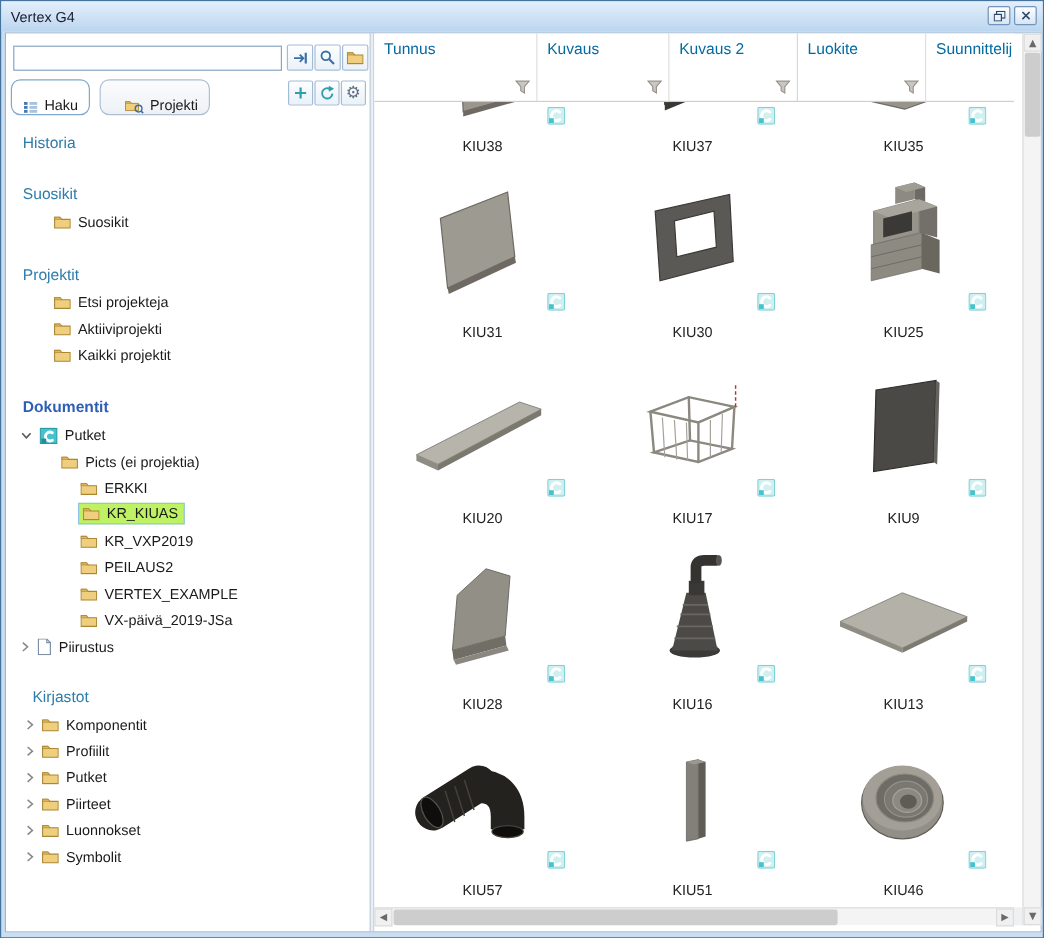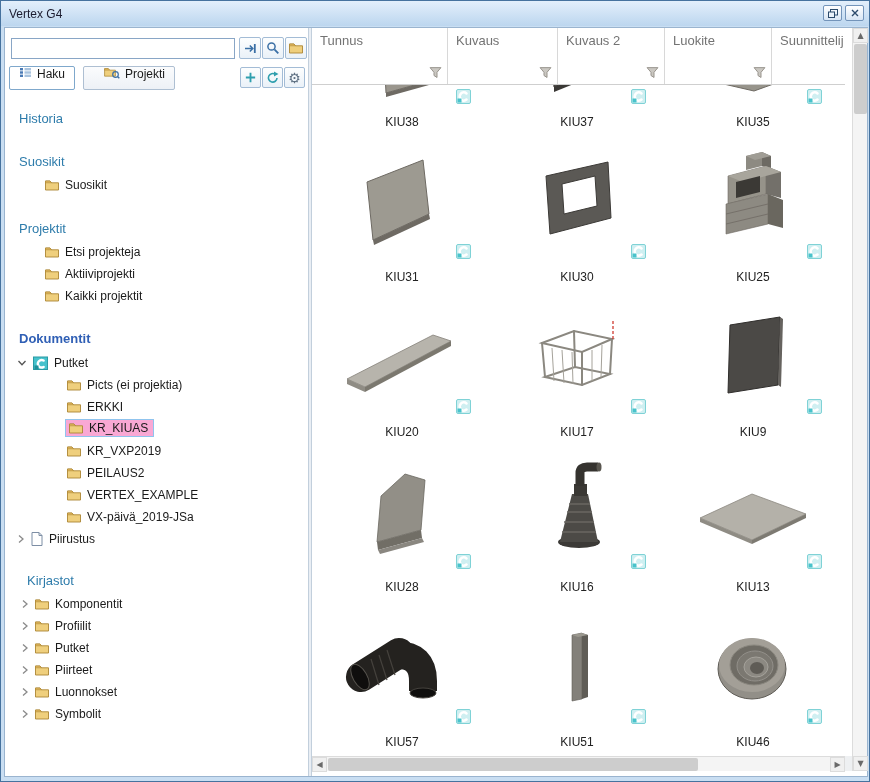--- a/index.html
+++ b/index.html
@@ -9,32 +9,32 @@
   .title{font-size:12px;color:#1b1b2f;}
   .winbtns{position:absolute;right:5px;top:4px;display:flex;gap:3px;}
   .winbtn{width:19px;height:16px;border:1px solid #7394ba;border-radius:2px;background:linear-gradient(#ffffff,#d7e5f4);display:flex;align-items:center;justify-content:center;}
   .main{position:absolute;left:3px;top:26px;width:864px;height:750px;background:#fff;border:1px solid #9ab4cf;}
   
   .leftpane{position:absolute;left:0;top:0;width:303px;height:100%;background:#fff;}
   .splitter{position:absolute;left:303px;top:0;width:4px;height:100%;background:#e9eef4;border-left:1px solid #c2cfdc;border-right:1px solid #c2cfdc;}
   .searchbox{position:absolute;left:6px;top:10px;width:224px;height:21px;border:1px solid #89a6c6;background:#fff;font-size:12px;padding:0 4px;outline:none;}
   .btn{position:absolute;width:22px;height:22px;background:linear-gradient(#fdfefe,#eaf1f8);border:1px solid #a3bcd6;border-radius:2px;display:flex;align-items:center;justify-content:center;}
   .sbtn{position:absolute;width:21px;height:21px;background:linear-gradient(#fdfefe,#eaf1f8);border:1px solid #a3bcd6;border-radius:2px;display:flex;align-items:center;justify-content:center;}
-  .tab{position:absolute;height:24px;display:flex;align-items:flex-start;gap:5px;padding:0 9px;font-size:12px;color:#1a1a1a;border-radius:2px;}
+  .tab{position:absolute;height:30px;display:flex;align-items:flex-end;gap:5px;padding:0 9px;font-size:12px;color:#1a1a1a;border-radius:8px;}
   .tab.active{background:#fff;border:1px solid #7fa8cc;}
   .tab.idle{background:linear-gradient(#fbfcfd,#edf1f6);border:1px solid #aebfd2;padding-left:20px;}
   
   .trow{position:absolute;height:20px;display:flex;align-items:center;gap:6px;font-size:12px;color:#1a1a1a;left:0;right:4px;white-space:nowrap;}
   .theading{font-size:13px;color:#2e7cab;}
   .theading-bold{font-size:13px;color:#2f5fb5;font-weight:bold;}
-  .selwrap{display:inline-flex;align-items:center;gap:6px;background:#f9a8d4;border:1px solid #90c4ee;padding:1px 5px 1px 3px;}
+  .selwrap{display:inline-flex;align-items:center;gap:6px;background:#bef264;border:1px solid #90c4ee;padding:1px 5px 1px 3px;}
   
   .rightpane{position:absolute;left:307px;top:0;right:0;bottom:0;background:#fff;}
   .hdrcell{position:absolute;top:0;height:56px;border-right:1px solid #d8d8d8;background:#fff;}
-  .hdrlabel{position:absolute;left:8px;top:5px;font-size:13px;color:#737373;white-space:nowrap;overflow:hidden;max-width:calc(100% - 10px);}
+  .hdrlabel{position:absolute;left:8px;top:5px;font-size:13px;color:#0369a1;white-space:nowrap;overflow:hidden;max-width:calc(100% - 10px);}
   .hdrfunnel{position:absolute;right:5px;bottom:5px;width:13px;height:13px;}
   .hdrline{position:absolute;left:0;top:56px;height:1px;background:#cfcfcf;}
   .gridclip{position:absolute;left:0;top:57px;width:533px;height:669px;overflow:hidden;}
   .grow{position:absolute;left:0;width:533px;height:155px;}
   .gcell{position:absolute;top:0;width:170px;height:155px;}
   .c1{left:5px;}.c2{left:180px;}.c3{left:356px;}
   .r1{top:-94px;}.r2{top:61px;}.r3{top:216px;}.r4{top:371px;}.r5{top:526px;}
   .thumb{display:block;margin:4px auto 0;}
   .badge{position:absolute;right:16px;top:98px;width:15px;height:15px;}
   .glabel{position:absolute;left:0;right:0;top:124px;text-align:center;font-size:12px;color:#222;}
@@ -201,21 +201,21 @@
       </div>
       <div class="trow" style="top:325px;padding-left:12px">
         <svg width="10" height="8">
             <use href="#sym-chev-d"></use>
           </svg>
         <svg width="15" height="14">
             <use href="#sym-cube"></use>
           </svg>
         <span>Putket</span>
       </div>
-      <div class="trow" style="top:347px;padding-left:62px">
+      <div class="trow" style="top:347px;padding-left:46px">
         <svg width="14" height="12">
             <use href="#sym-folder"></use>
           </svg>
         <span>Picts (ei projektia)</span>
       </div>
       <div class="trow" style="top:369px;padding-left:62px">
         <svg width="14" height="12">
             <use href="#sym-folder"></use>
           </svg>
         <span>ERKKI</span>

